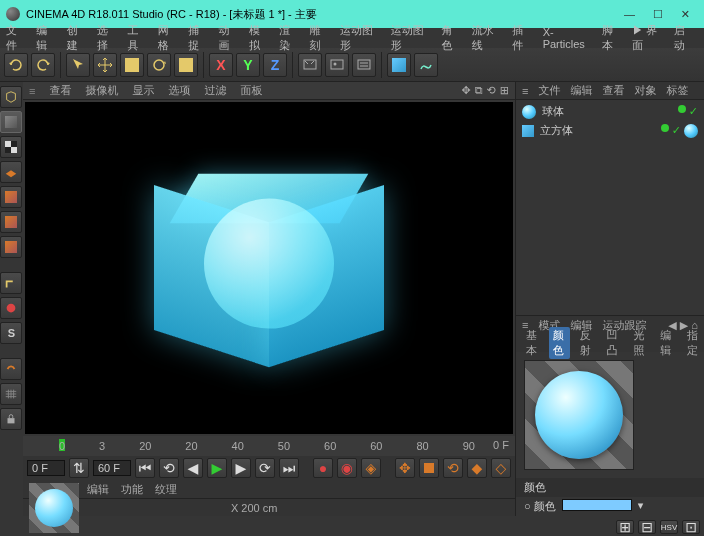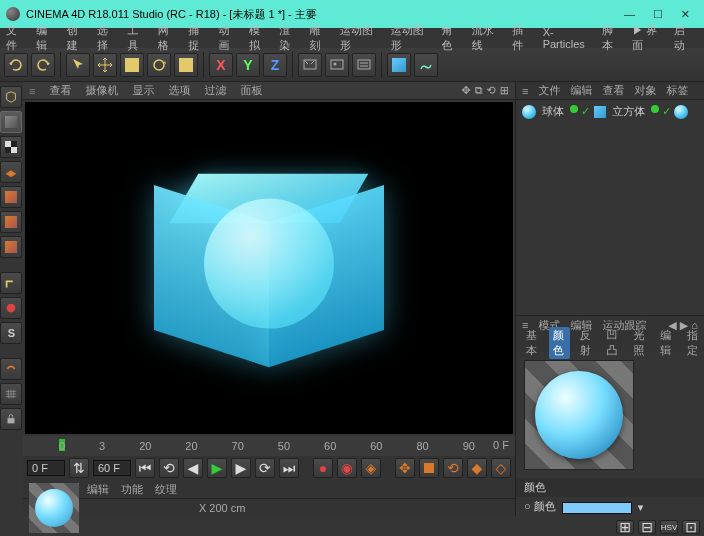--- a/index.html
+++ b/index.html
@@ -37,34 +37,34 @@
 .ruler{height:20px;background:#3a3a3a;position:relative;color:#aaa}
 .ruler .marks{position:absolute;left:36px;right:40px;top:0;height:20px;display:flex;justify-content:space-between;align-items:center}
 .ruler .zero{position:absolute;left:36px;top:3px;width:6px;height:12px;background:#2bbd2b}
 .timebar{height:24px;background:#333;display:flex;align-items:center;padding:0 4px;gap:4px;color:#aaa}
 .fld{height:16px;background:#2a2a2a;border:1px solid #111;color:#ccc;padding:0 4px;display:flex;align-items:center}
 .fld.v{width:38px}
 .tabs{height:18px;background:#333;display:flex;align-items:center;gap:12px;padding-left:30px;color:#aaa}
 .coords{height:18px;background:#333;display:flex;align-items:center;gap:40px;padding-left:30px;color:#aaa;border-top:1px solid #222}
 .right{width:214px;background:#353535;display:flex;flex-direction:column;border-left:1px solid #222}
 .r-tabbar{height:18px;background:#333;display:flex;align-items:center;gap:10px;padding-left:6px;color:#aaa;border-bottom:1px solid #222}
-.r-objs{padding:4px 6px;display:flex;flex-direction:row;gap:4px}
+.r-objs{padding:4px 6px;display:flex;flex-direction:column;gap:4px}
 .r-obj{display:flex;align-items:center;gap:6px;color:#ccc}
 .r-obj .hi{margin-left:auto;display:flex;gap:3px}
 .dot{width:8px;height:8px;border-radius:50%}
 .r-bot{margin-top:auto;border-top:1px solid #222}
 .r-bot-h{height:18px;background:#333;display:flex;align-items:center;gap:10px;padding-left:6px;color:#aaa}
 .mat-head{height:22px;display:flex;align-items:center;gap:6px;padding-left:6px;color:#ccc}
 .mat-ball-sm{width:14px;height:14px;border-radius:50%;background:radial-gradient(circle at 35% 30%,#dff,#5cf 50%,#28a)}
 .mat-tabs{height:18px;background:#333;display:flex;align-items:center;gap:6px;padding-left:6px;color:#aaa}
 .mat-tabs span{padding:1px 4px;border-radius:2px}
 .mat-tabs .on{background:#3a6ea8;color:#fff}
 .mat-prev{width:110px;height:110px;margin:8px;background:repeating-linear-gradient(45deg,#555 0 18px,#777 18px 36px);position:relative;border:1px solid #222}
 .mat-prev .ball{position:absolute;inset:10px;border-radius:50%;background:radial-gradient(circle at 35% 30%,#eff,#7df 45%,#39c 80%);box-shadow:0 2px 6px rgba(0,0,0,.5)}
-.col-row{display:flex;align-items:flex-end;gap:6px;padding:2px 8px;color:#ccc}
+.col-row{display:flex;align-items:flex-start;gap:6px;padding:2px 8px;color:#ccc}
 .swatch{width:70px;height:12px;background:#7ecbff;border:1px solid #111}
 .footer{position:absolute;bottom:0;right:0;height:18px;display:flex;align-items:center;gap:4px;padding-right:4px}
 .footer .tbtn{width:18px;height:14px}
 </style>
 </head>
 <body>
 
 <div class="titlebar">
   <div class="logo"></div>
   <span>CINEMA 4D R18.011 Studio (RC - R18) - [未标题 1 *] - 主要</span>
@@ -252,21 +252,21 @@
         <div class="sphere"></div>
       </div>
     </div>
     <div class="ruler">
       <div class="zero"></div>
       <div class="marks">
         <span>0</span>
         <span>3</span>
         <span>20</span>
         <span>20</span>
-        <span>70</span>
+        <span>40</span>
         <span>50</span>
         <span>60</span>
         <span>60</span>
         <span>80</span>
         <span>90</span>
       </div>
       <span style="position:absolute;right:6px;top:3px">0 F</span>
     </div>
     <div class="timebar">
       <div class="fld v">0 F</div>
@@ -297,21 +297,21 @@
       <span>编辑</span>
       <span>功能</span>
       <span>纹理</span>
     </div>
     <div class="coords" style="padding-left:0">
       <div style="width:50px;height:50px;margin-left:6px">
         <div style="width:100%;height:100%;background:repeating-linear-gradient(45deg,#555 0 10px,#777 10px 20px);position:relative">
             <div style="position:absolute;inset:6px;border-radius:50%;background:radial-gradient(circle at 35% 30%,#eff,#7df 45%,#39c)"></div>
           </div>
       </div>
-      <span style="margin-left:80px">X  200 cm</span>
+      <span style="margin-left:112px">X  200 cm</span>
     </div>
   </div>
 
   <div class="right">
     <div class="r-tabbar">
       <span>≡</span>
       <span>文件</span>
       <span>编辑</span>
       <span>查看</span>
       <span>对象</span>

